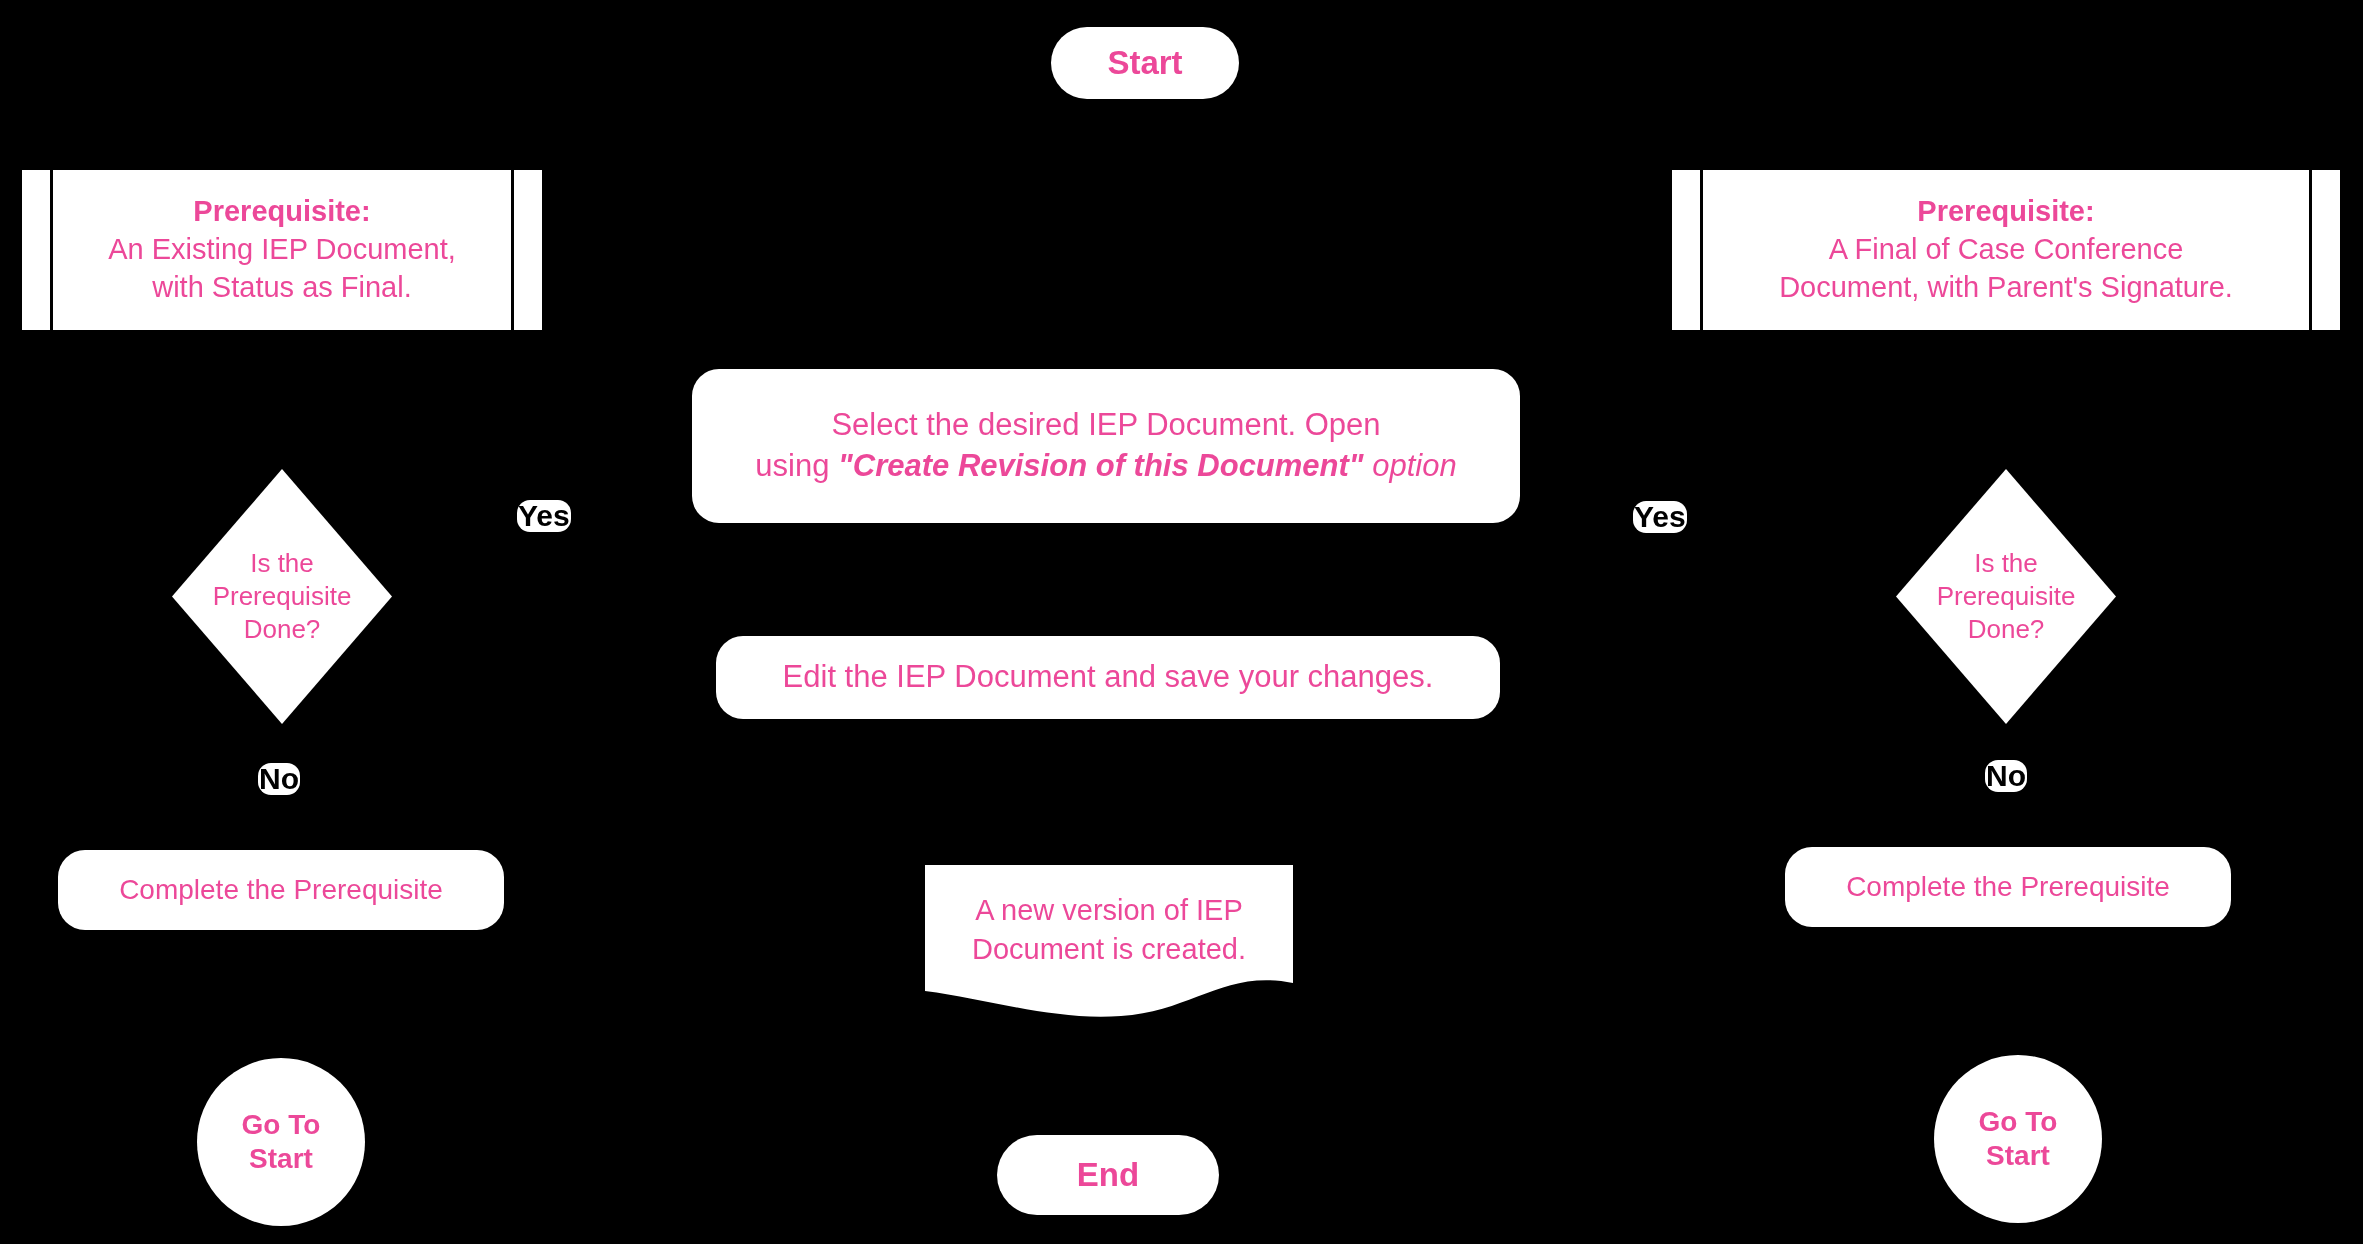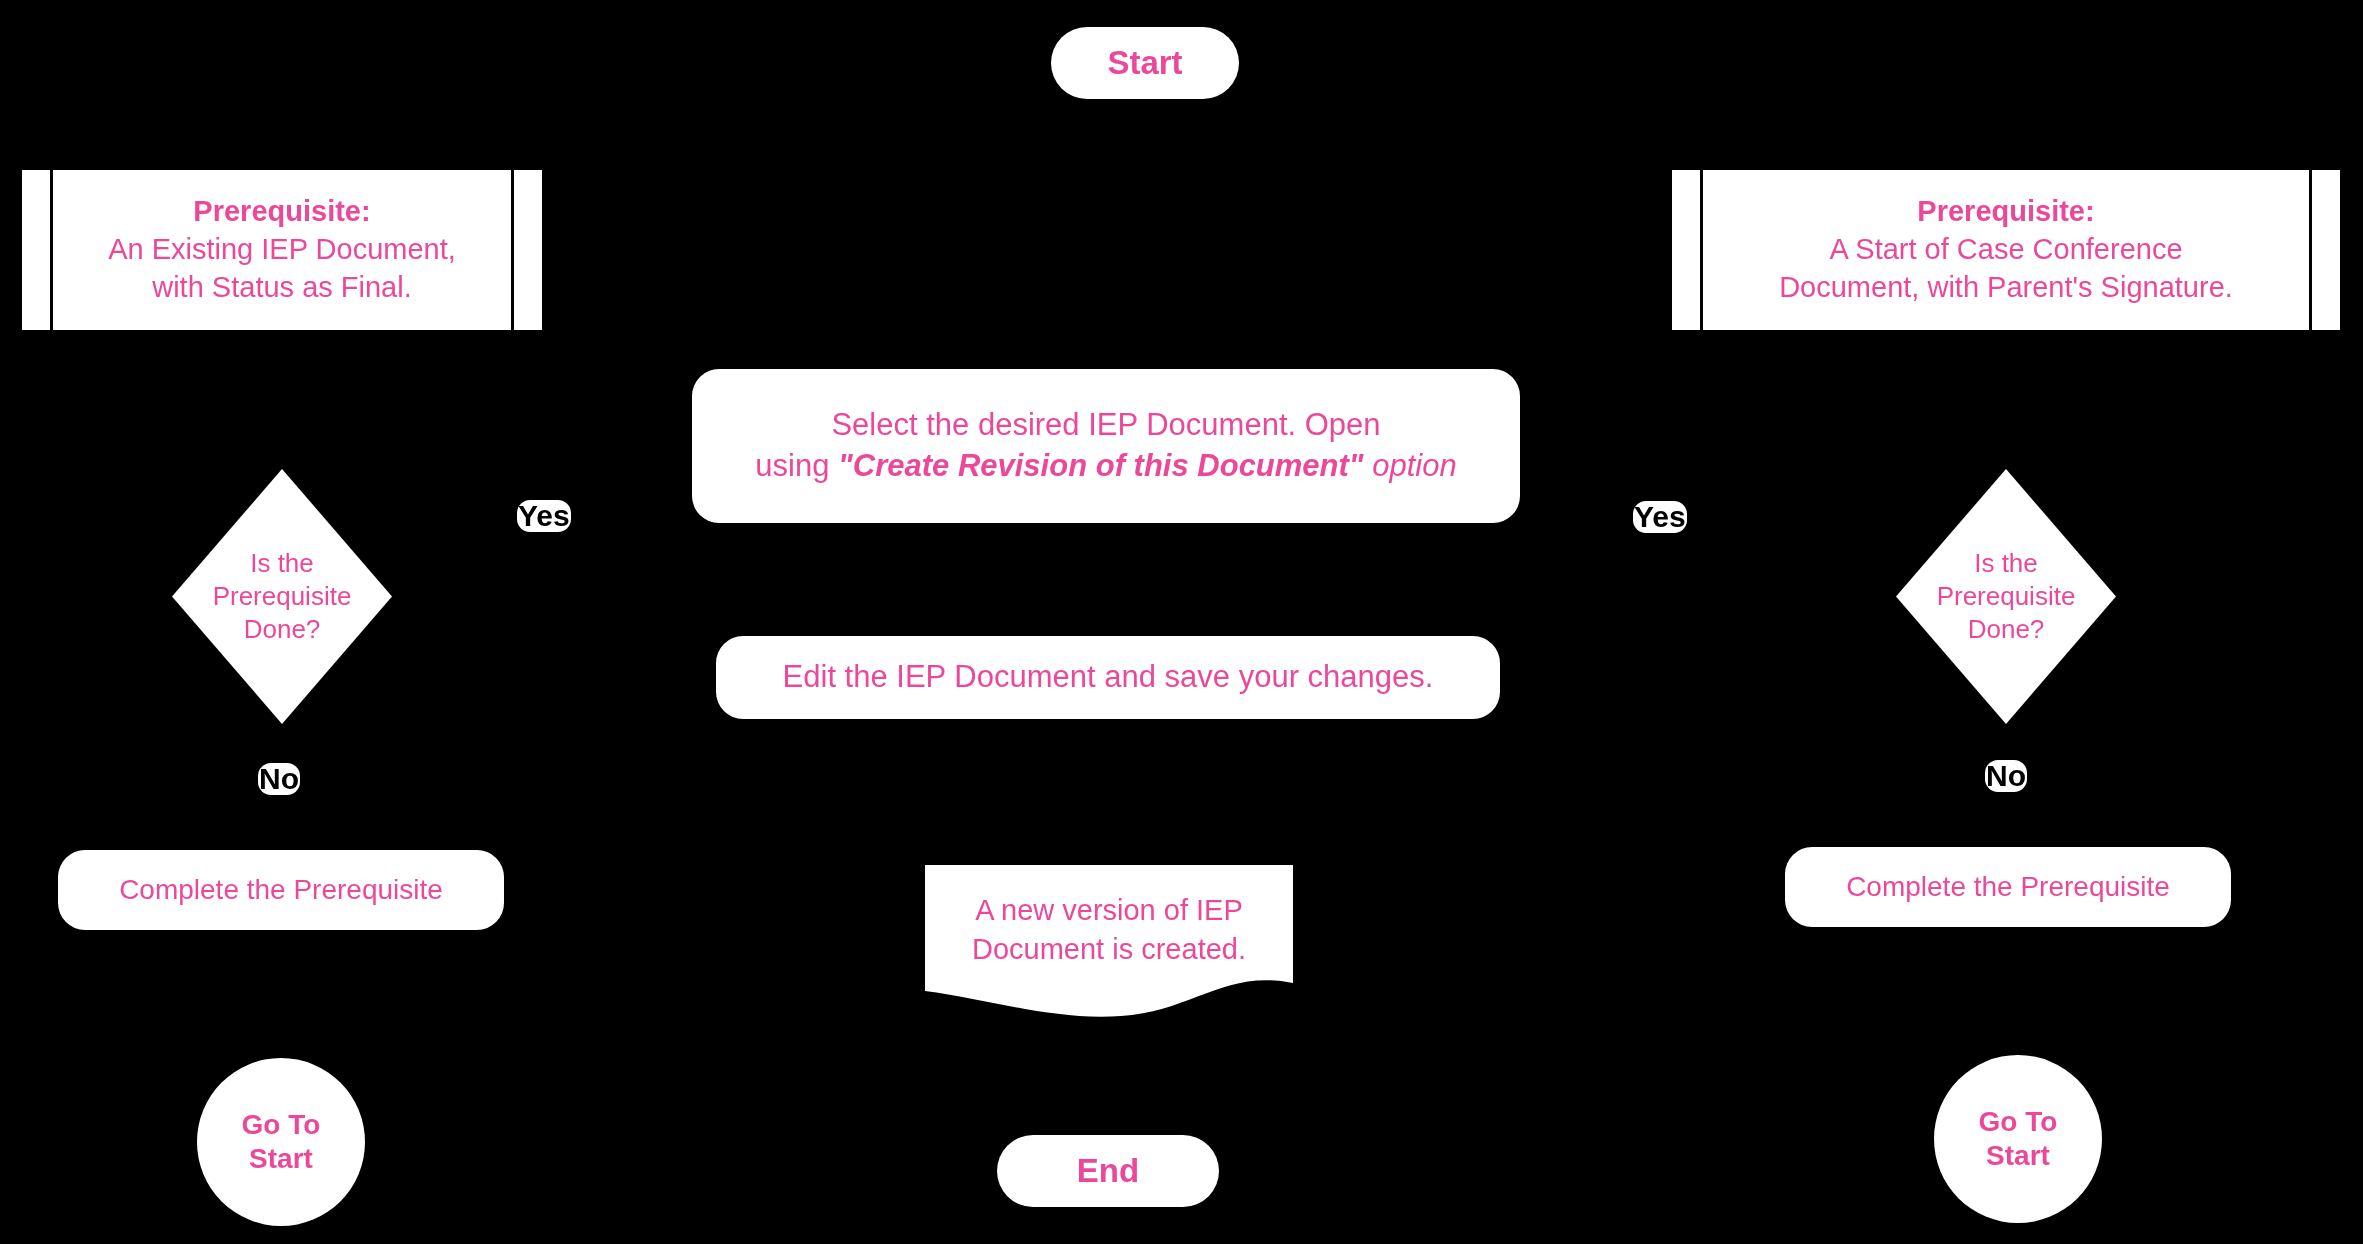--- a/index.html
+++ b/index.html
@@ -139,21 +139,21 @@
       <span>An Existing IEP Document,</span><br>
       <span>with Status as Final.</span>
     </div>
   </div>
 
   <div class="node predef" style="left:1672px; top:170px; width:668px; height:160px; font-size:29px;">
     <span class="bar left"></span>
     <span class="bar right"></span>
     <div class="predef-text">
       <span class="predef-title">Prerequisite:</span>
-      <span>A Start of Case Conference</span><br>
+      <span>A Final of Case Conference</span><br>
       <span>Document, with Parent's Signature.</span>
     </div>
   </div>
 
   <div class="node process" style="left:692px; top:369px; width:828px; height:154px; font-size:31px;">
     <div class="inner">
       <span>Select the desired IEP Document. Open</span><br>
       <span>using </span><span class="bolditalic">"Create Revision of this Document"</span><span class="italic"> option</span>
     </div>
   </div>
@@ -215,17 +215,17 @@
     </div>
   </div>
 
   <div class="node connector" style="left:1934px; top:1055px; width:168px; height:168px; font-size:28px;">
     <div>
       <span>Go To</span><br>
       <span>Start</span>
     </div>
   </div>
 
-  <div class="node terminator" style="left:997px; top:1135px; width:222px; height:72px; font-size:33px;">
+  <div class="node terminator" style="left:997px; top:1135px; width:222px; height:80px; font-size:33px;">
     <span>End</span>
   </div>
 
 </div>
 
 </body></html>

